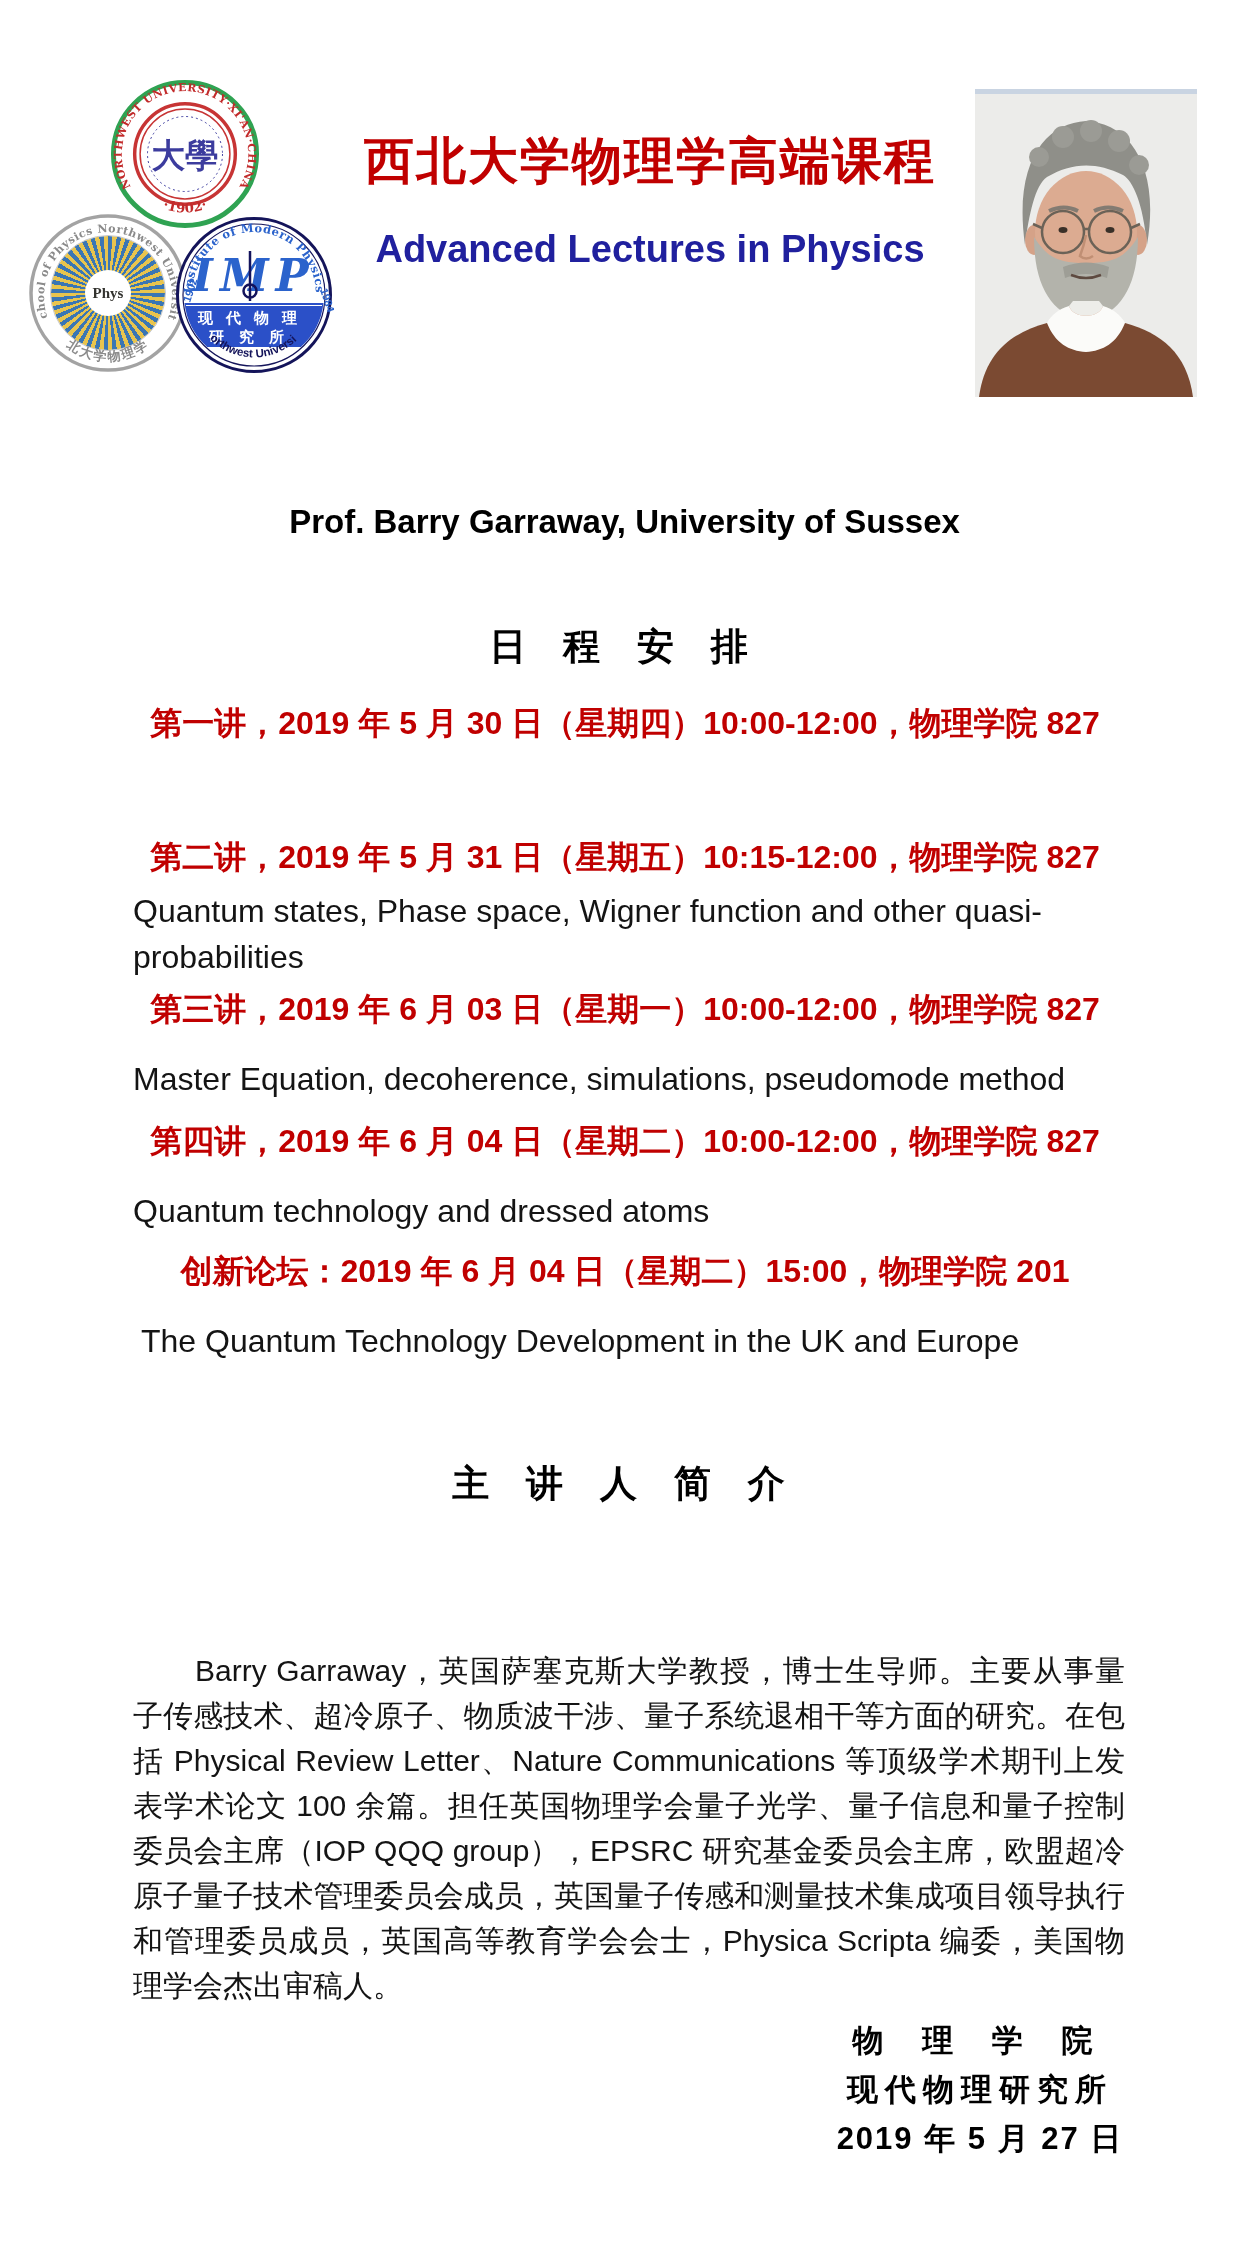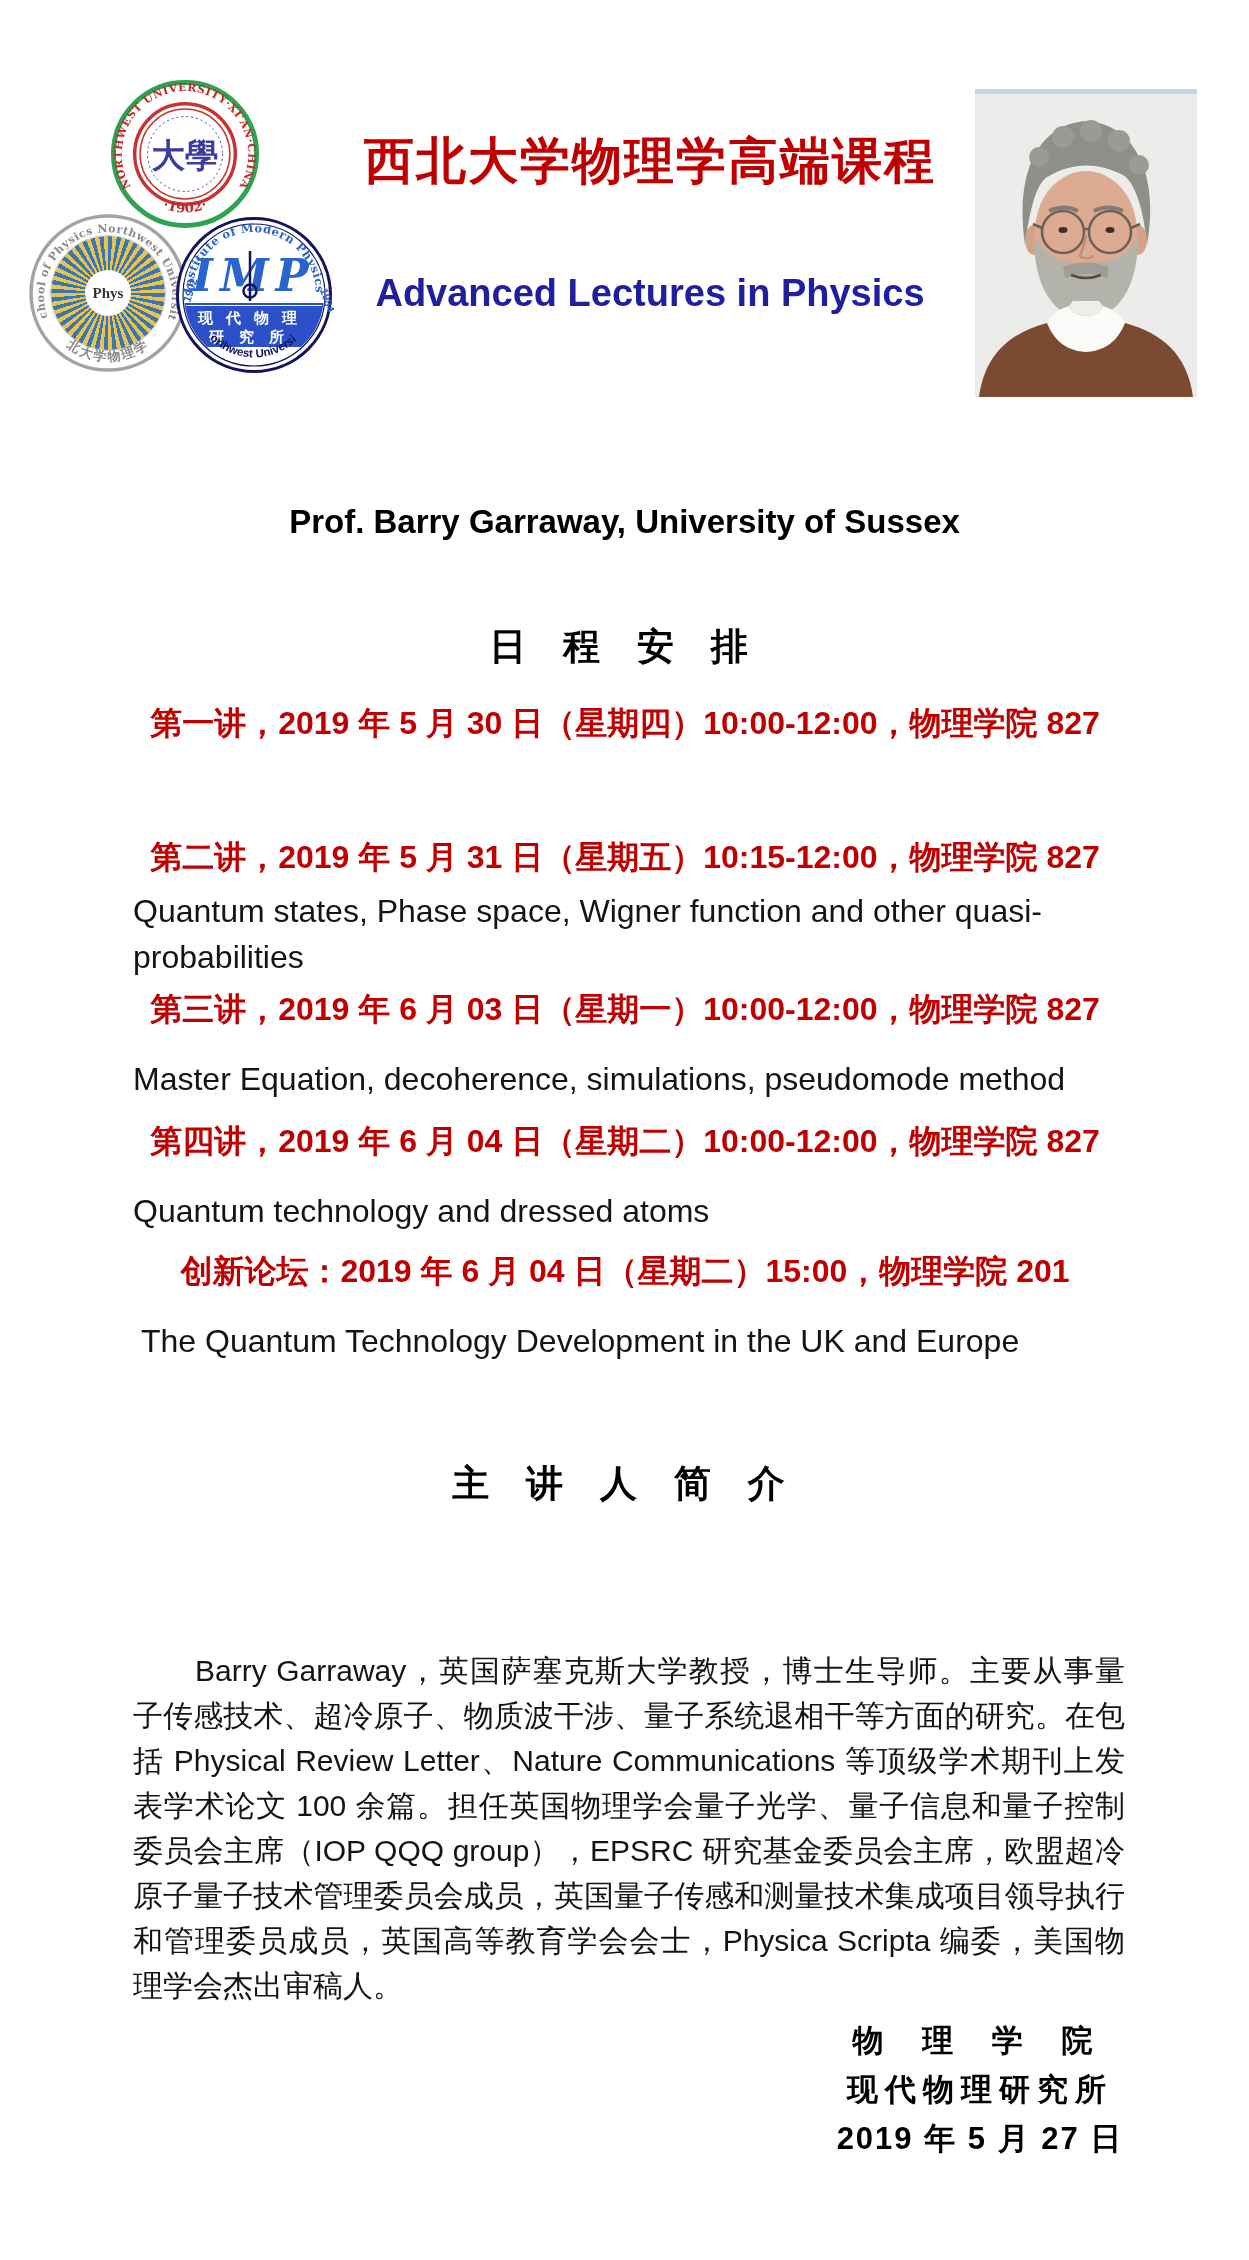--- a/index.html
+++ b/index.html
@@ -13,21 +13,21 @@
 
   
   .title-cn {
     left:340px; top:128px; width:620px; text-align:center;
     font-family:"DejaVu Serif","Liberation Serif",serif;
     font-weight:700; font-size:50px; letter-spacing:2px; color:#C00000;
     white-space:nowrap;
   }
   .title-en {
     left:310px; top:228px; width:680px; text-align:center;
-    font-weight:700; font-size:38px; color:#20209E; white-space:nowrap;margin-top:44px;
+    font-weight:700; font-size:38px; color:#20209E; white-space:nowrap;
   }
   .at-nwu {
     left:310px; top:304px; width:680px; text-align:center;
     font-weight:700; font-size:38px; color:#20209E;
   }
 
   
   .logo { position:absolute; }
   #logo-nwu  { left:110px; top:78px;  width:150px; height:152px; }
   #logo-phys { left:28px;  top:213px; width:160px; height:160px; }

